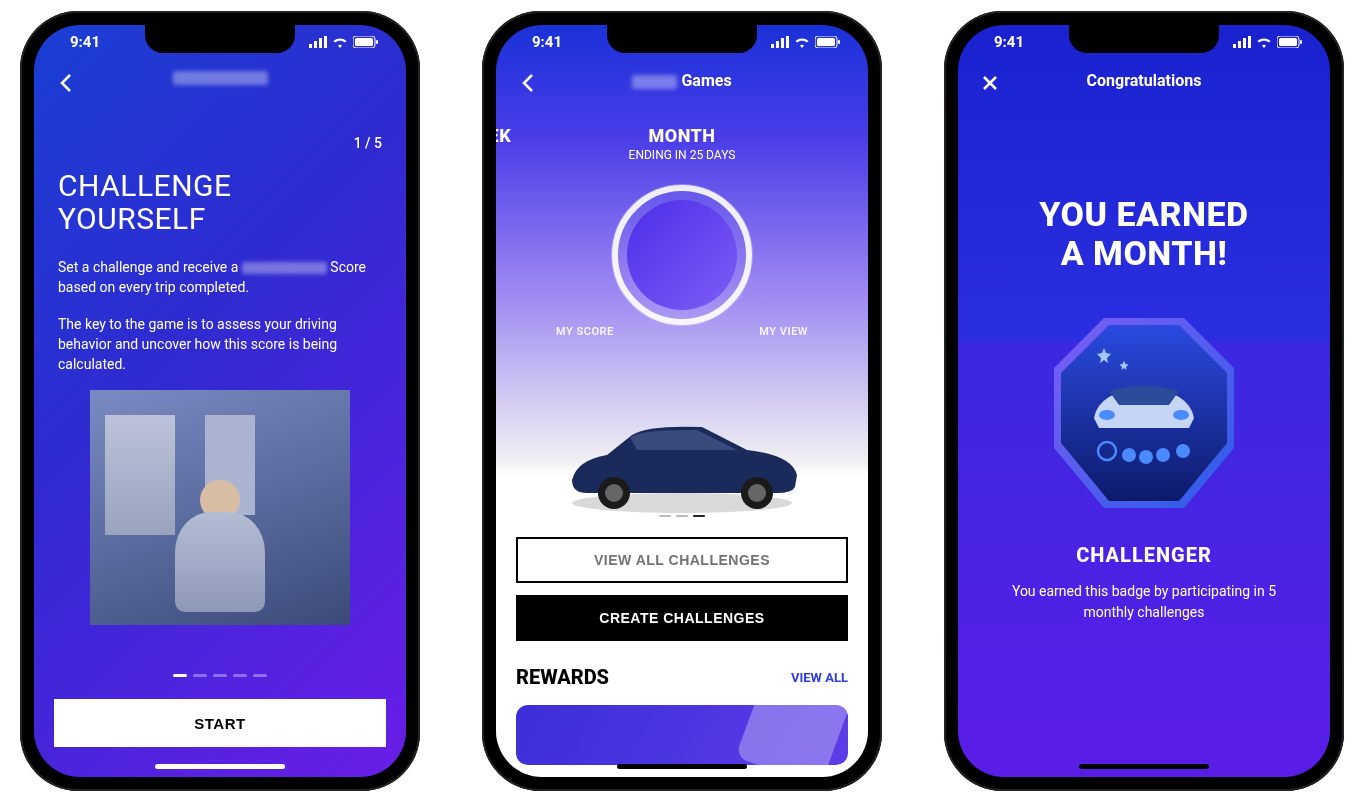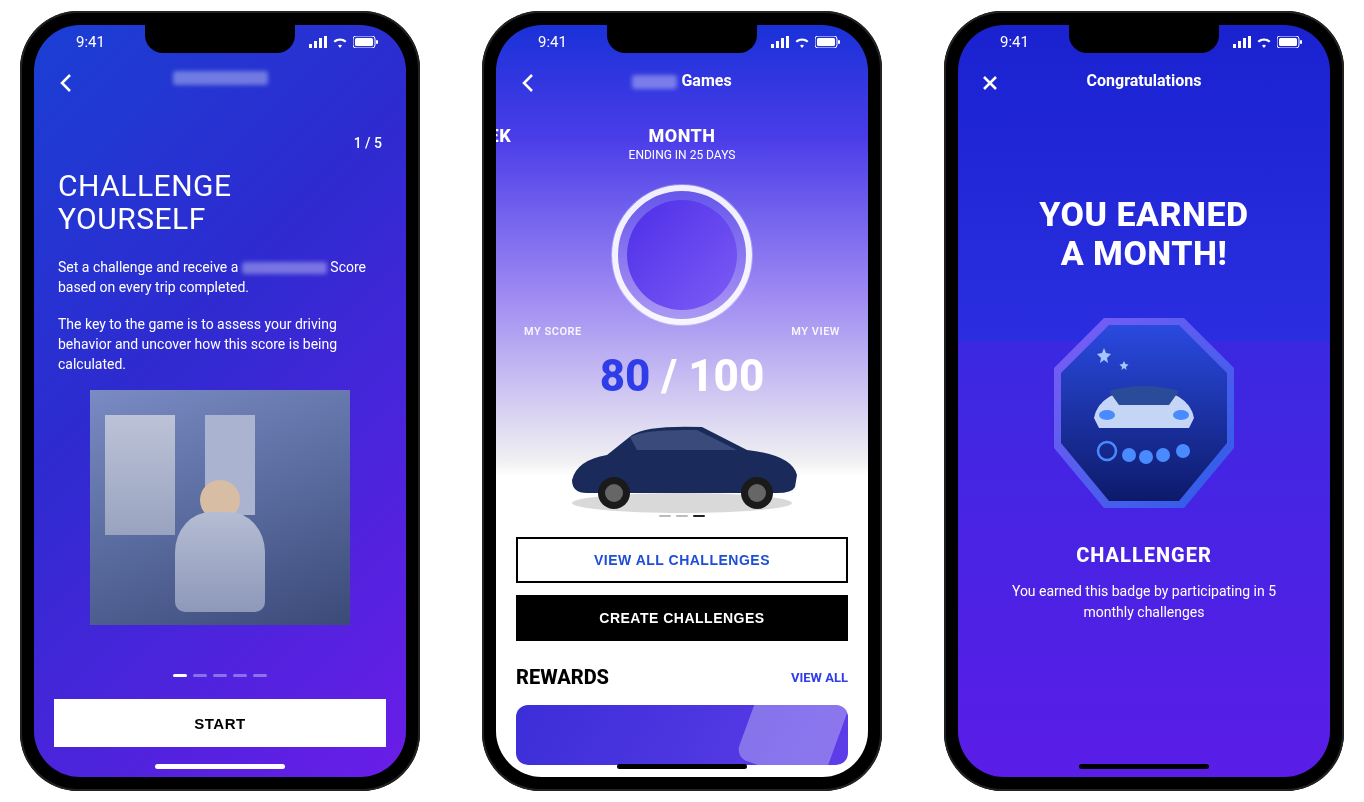--- a/index.html
+++ b/index.html
@@ -38,27 +38,27 @@
     width: 150px;
     height: 28px;
     background: #000;
     border-bottom-left-radius: 18px;
     border-bottom-right-radius: 18px;
     z-index: 50;
   }
   .status-bar {
     position: absolute;
     top: 8px;
-    left: 14px;
+    left: 8px;
     right: 0;
     display: flex;
     justify-content: space-between;
     padding: 0 28px;
     font-size: 15px;
-    font-weight: 400;
+    font-weight: 700;
     z-index: 40;
     gap: 18px;
   }
   .status-right { display: flex; gap: 5px; align-items: center; }
   .status-right svg { fill: #fff; }
   .home-indicator {
     position: absolute;
     bottom: 8px;
     left: 50%;
     transform: translateX(-50%);
@@ -168,21 +168,21 @@
     display:flex;align-items:center;justify-content:center;
     box-shadow: 0 0 0 1px rgba(255,255,255,0.3);
   }
   .ring-inner {
     width:110px;height:110px;border-radius:50%;
     background: linear-gradient(135deg,#4d2ee8,#7d5df5);
   }
   .score-labels {
     position:absolute; top:300px; left:0; right:0;
     display:flex; justify-content:space-between;
-    padding: 0 28px;
+    padding: 0 60px;
     font-size:11px; font-weight:600; letter-spacing:0.5px;
     color: rgba(255,255,255,0.9);
   }
   .score-row {
     position:absolute; top:325px; left:0; right:0;
     text-align:center;
     font-size:44px; font-weight:800;
   }
   .score-row .score { color:#2e3de8; }
   .score-row .goal { color:#fff; }
@@ -196,21 +196,21 @@
   }
   .dot2 { width:12px;height:2px;background:#bbb;border-radius:1px;}
   .dot2.active{background:#222;}
   .s2-btn {
     position:absolute; left:20px; right:20px;
     height:46px;
     font-weight:700; font-size:14px;
     display:flex;align-items:center;justify-content:center;
     letter-spacing:0.5px;
   }
-  .s2-btn.outline { top:512px; background:#fff;color:#1d4ed8;border:2px solid #000;}
+  .s2-btn.outline { top:512px; background:#fff;color:#737373;border:2px solid #000;}
   .s2-btn.solid { top:570px; background:#000;color:#fff;border:none;}
   .rewards-row {
     position:absolute; top:640px; left:20px; right:20px;
     display:flex;justify-content:space-between;align-items:center;
   }
   .rewards-title { color:#000; font-weight:800; font-size:20px;}
   .rewards-link { color:#2e3de8; font-weight:700; font-size:13px;}
   .rewards-card {
     position:absolute; top:680px; left:20px; right:20px;
     height:60px; border-radius:12px;
@@ -340,23 +340,20 @@
       </div>
     </div>
     <div class="ring-wrap">
       <div class="ring">
           <div class="ring-inner"></div>
         </div>
     </div>
     <div class="score-labels">
       <span>MY SCORE</span>
       <span>MY VIEW</span>
-    </div>
-    <div class="score-row">
-      <span class="score">80</span><span class="goal"> / </span><span class="goal">100</span>
     </div>
     <div class="car">
       <svg viewBox="0 0 260 100">
         <ellipse cx="130" cy="88" rx="110" ry="10" fill="rgba(0,0,0,0.15)"></ellipse>
         <path d="M20 65 Q25 45 55 40 L80 20 Q95 10 150 12 L195 35 Q240 40 245 60 L243 72 Q240 78 225 78 L35 78 Q20 78 20 65" fill="#1a2a5a"></path>
         <path d="M78 22 Q92 14 145 15 L185 35 L85 35 Z" fill="#3a4a7a"></path>
         <circle cx="62" cy="78" r="16" fill="#1a1a1a"></circle>
           <circle cx="62" cy="78" r="9" fill="#666"></circle>
         <circle cx="205" cy="78" r="16" fill="#1a1a1a"></circle>
           <circle cx="205" cy="78" r="9" fill="#666"></circle>

